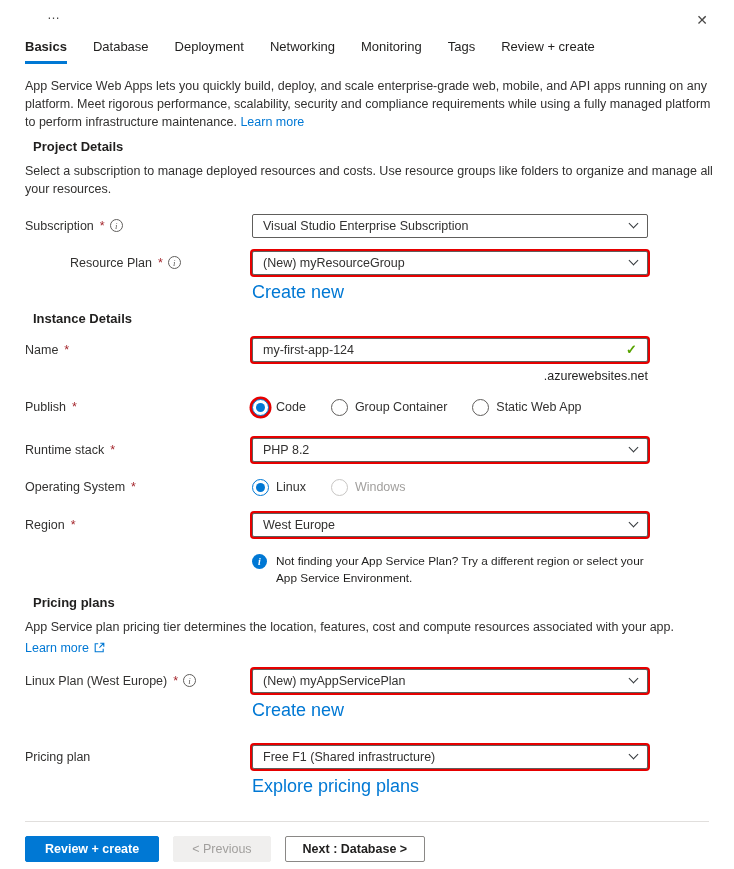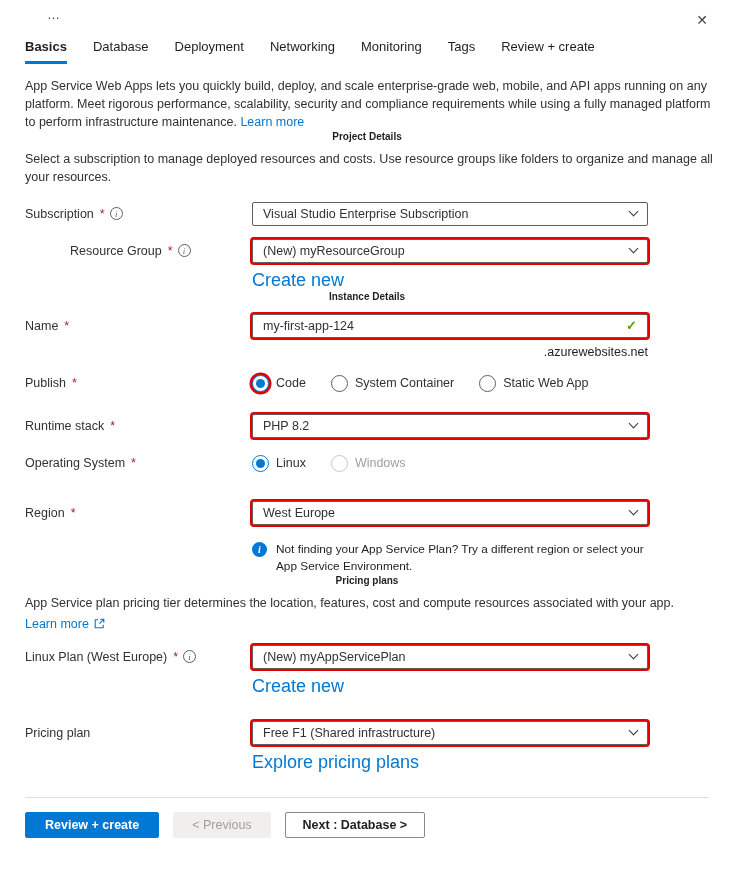--- a/index.html
+++ b/index.html
@@ -27,21 +27,21 @@
   .more{margin-left:22px;color:#494847;font-size:13px;letter-spacing:1px;cursor:pointer;margin-top:-4px;}
   .close{position:absolute;top:13px;right:26px;color:#494847;font-size:14px;cursor:pointer;line-height:1;}
 
   
   .tabs{margin-top:17px;display:flex;gap:26px;}
   .tab{font-size:13px;color:var(--text-dark);padding-bottom:7px;border-bottom:3px solid transparent;cursor:pointer;}
   .tab.active{font-weight:700;border-bottom-color:var(--accent);}
 
   p.blurb{margin:14px 0 0 0;line-height:1.42;width:690px;}
   .link{color:var(--accent);cursor:pointer;text-decoration:none;}
-  h3.section{margin:0;font-size:10px;font-weight:700;color:var(--text-dark);text-align:center;}
+  h3.section{margin:8px;font-size:13px;font-weight:700;color:var(--text-dark);}
   .sec-pd{margin-top:17px;}
   .sec-id{margin-top:33px;}
   .sec-pp{margin-top:42px;}
   .desc{margin:9px 0 0 0;line-height:1.42;width:690px;}
 
   
   .row{display:flex;align-items:center;}
   .label-col{width:227px;flex:none;display:flex;align-items:center;gap:5px;padding-right:10px;}
   .label-col.indent{padding-left:45px;}
   .req{color:var(--req);margin-left:1px;}
@@ -71,21 +71,21 @@
 
   
   .note{margin-left:227px;margin-top:16px;display:flex;gap:9px;width:392px;}
   .note-ico{width:15px;height:15px;border-radius:50%;background:var(--accent);color:#fff;flex:none;
             display:flex;align-items:center;justify-content:center;font-size:10px;font-weight:700;
             font-family:"Liberation Serif",serif;font-style:italic;margin-top:1px;}
   .note-text{font-size:11.8px;line-height:1.45;color:var(--text-dark);}
 
   
   .mt12{margin-top:12px}.mt13{margin-top:13px}.mt14{margin-top:14px}.mt15{margin-top:15px}
-  .mt16{margin-top:16px}.mt17{margin-top:17px}.mt20{margin-top:29px}.mt22{margin-top:22px}.mt24{margin-top:24px}
+  .mt16{margin-top:16px}.mt17{margin-top:17px}.mt20{margin-top:17px}.mt22{margin-top:22px}.mt24{margin-top:24px}
 
   .lm-line{margin-top:4px;display:inline-flex;align-items:center;gap:3px;}
 
   
   .footer-sep{margin-top:24px;border-top:1px solid #e1dfdd;}
   .footer{display:flex;gap:14px;padding:14px 0 0 0;}
   button{font-family:"Liberation Sans",sans-serif;font-size:12.5px;height:26px;border-radius:2px;cursor:pointer;}
   .btn-primary{background:var(--accent);color:#fff;font-weight:700;border:1px solid var(--accent);padding:0 19px;}
   .btn-disabled{background:#f0efee;color:var(--disabled);border:1px solid #f0efee;padding:0 18px;}
   .btn-secondary{background:#fff;color:var(--text-dark);border:1px solid #8a8886;padding:0 17px;font-weight:600;}
@@ -131,21 +131,21 @@
     <div class="control-col">
       <div class="field">
         <span>Visual Studio Enterprise Subscription</span>
         <span class="chev"></span>
       </div>
     </div>
   </div>
 
   <div class="row mt13">
     <div class="label-col indent">
-      <span>Resource Group</span>
+      <span>Resource Plan</span>
         <span class="req">*</span>
       <span class="tip">
           <span>i</span>
         </span>
     </div>
     <div class="control-col">
       <div class="field red">
         <span>(New) myResourceGroup</span>
         <span class="chev"></span>
       </div>
@@ -175,21 +175,21 @@
       <span>Publish</span>
         <span class="req">*</span>
     </div>
     <div class="control-col radio-group">
       <span class="radio-item">
         <span class="radio sel ann-circle"></span>
         <span>Code</span>
       </span>
       <span class="radio-item">
         <span class="radio"></span>
-        <span>System Container</span>
+        <span>Group Container</span>
       </span>
       <span class="radio-item">
         <span class="radio"></span>
         <span>Static Web App</span>
       </span>
     </div>
   </div>
 
   <div class="row mt22">
     <div class="label-col">

